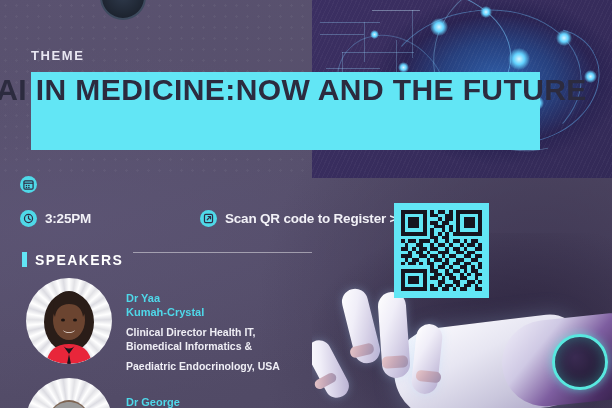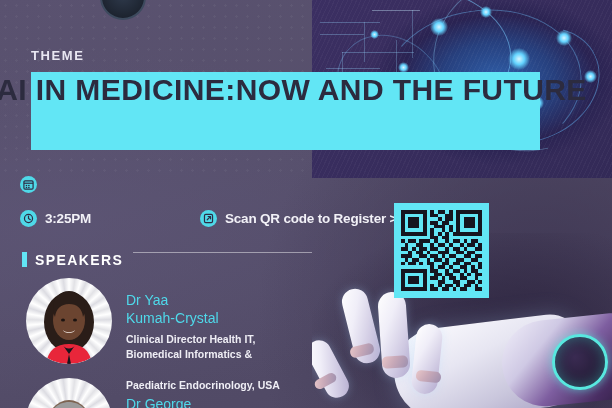--- a/index.html
+++ b/index.html
@@ -170,21 +170,21 @@
   .sp1 { top:278px; }
   .sp2 { top:378px; }
   .avatar {
     width:86px; height:86px; border-radius:50%; overflow:hidden; flex:none;
     background:conic-gradient(from 200deg,#ffffff 0deg,#e2e2e6 8deg,#ffffff 16deg,#dcdce2 24deg,#ffffff 32deg,#e2e2e6 40deg,#ffffff 48deg,#dcdce2 56deg,#ffffff 64deg,#e2e2e6 72deg,#ffffff 80deg,#dcdce2 88deg,#ffffff 96deg,#e2e2e6 104deg,#ffffff 112deg,#dcdce2 120deg,#ffffff 128deg,#e2e2e6 136deg,#ffffff 144deg,#dcdce2 152deg,#ffffff 160deg,#e2e2e6 168deg,#ffffff 176deg,#dcdce2 184deg,#ffffff 192deg,#e2e2e6 200deg,#ffffff 208deg,#dcdce2 216deg,#ffffff 224deg,#e2e2e6 232deg,#ffffff 240deg,#dcdce2 248deg,#ffffff 256deg,#e2e2e6 264deg,#ffffff 272deg,#dcdce2 280deg,#ffffff 288deg,#e2e2e6 296deg,#ffffff 304deg,#dcdce2 312deg,#ffffff 320deg,#e2e2e6 328deg,#ffffff 336deg,#dcdce2 344deg,#ffffff 352deg,#e2e2e6 360deg);
     position:relative;
   }
   .portrait { position:absolute; inset:0; }
   .sp-info { margin-left:14px; padding-top:14px; }
   .sp-name {
-    font-size:14px; font-weight:normal; color:#4fd9ea; line-height:1.25;
+    font-size:11px; font-weight:bold; color:#4fd9ea; line-height:1.25;
     white-space:nowrap;
   }
   .sp-role {
     margin-top:5px;
     font-size:10.5px; font-weight:bold; color:#efeef5; line-height:1.42;
   }
   .sp2 .sp-info { padding-top:18px; }
 </style>
 </head>
 <body>
@@ -588,21 +588,21 @@
           <path d="M36 66l7 10 7-10c-3 6-11 6-14 0z" fill="#17161c"></path>
           <path d="M43 76l-2 10h4z" fill="#17161c"></path>
         </g>
       </svg>
     </div>
     <div class="sp-info">
       <div class="sp-name">Dr Yaa</div>
       <div class="sp-name">Kumah-Crystal</div>
       <div class="sp-role">Clinical Director Health IT,</div>
       <div class="sp-role" style="margin-top:0">Biomedical Informatics &amp;</div>
-      <div class="sp-role" style="margin-top:16px">Paediatric Endocrinology, USA</div>
+      <div class="sp-role" style="margin-top:5px">Paediatric Endocrinology, USA</div>
     </div>
   </div>
 
   <div class="speaker sp2">
     <div class="avatar">
       <svg class="portrait" viewBox="0 0 86 86">
         <defs>
           <clipPath id="c2">
               <circle cx="43" cy="43" r="43"></circle>
             </clipPath>

